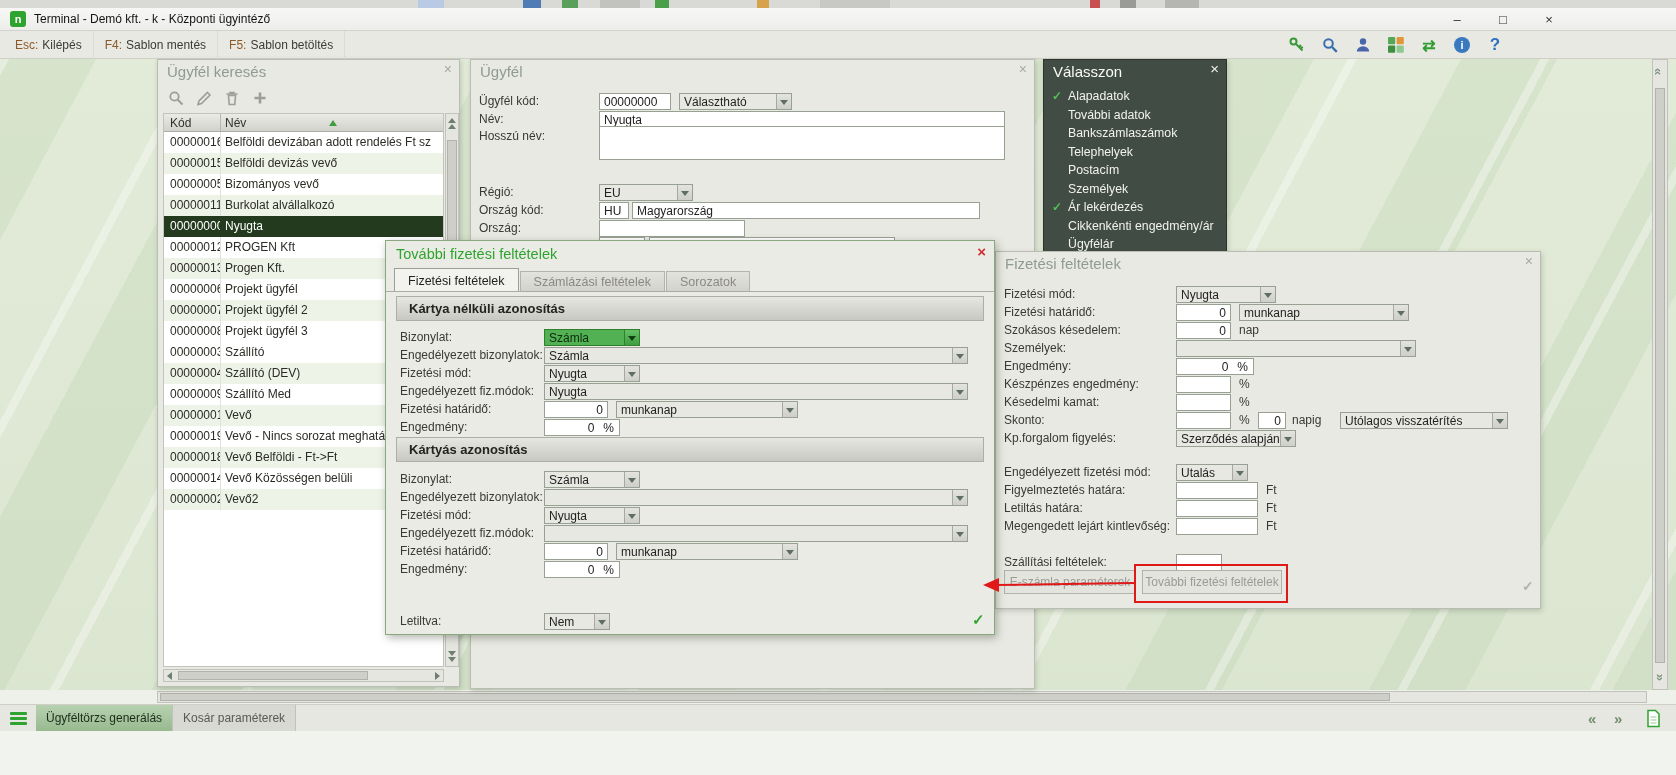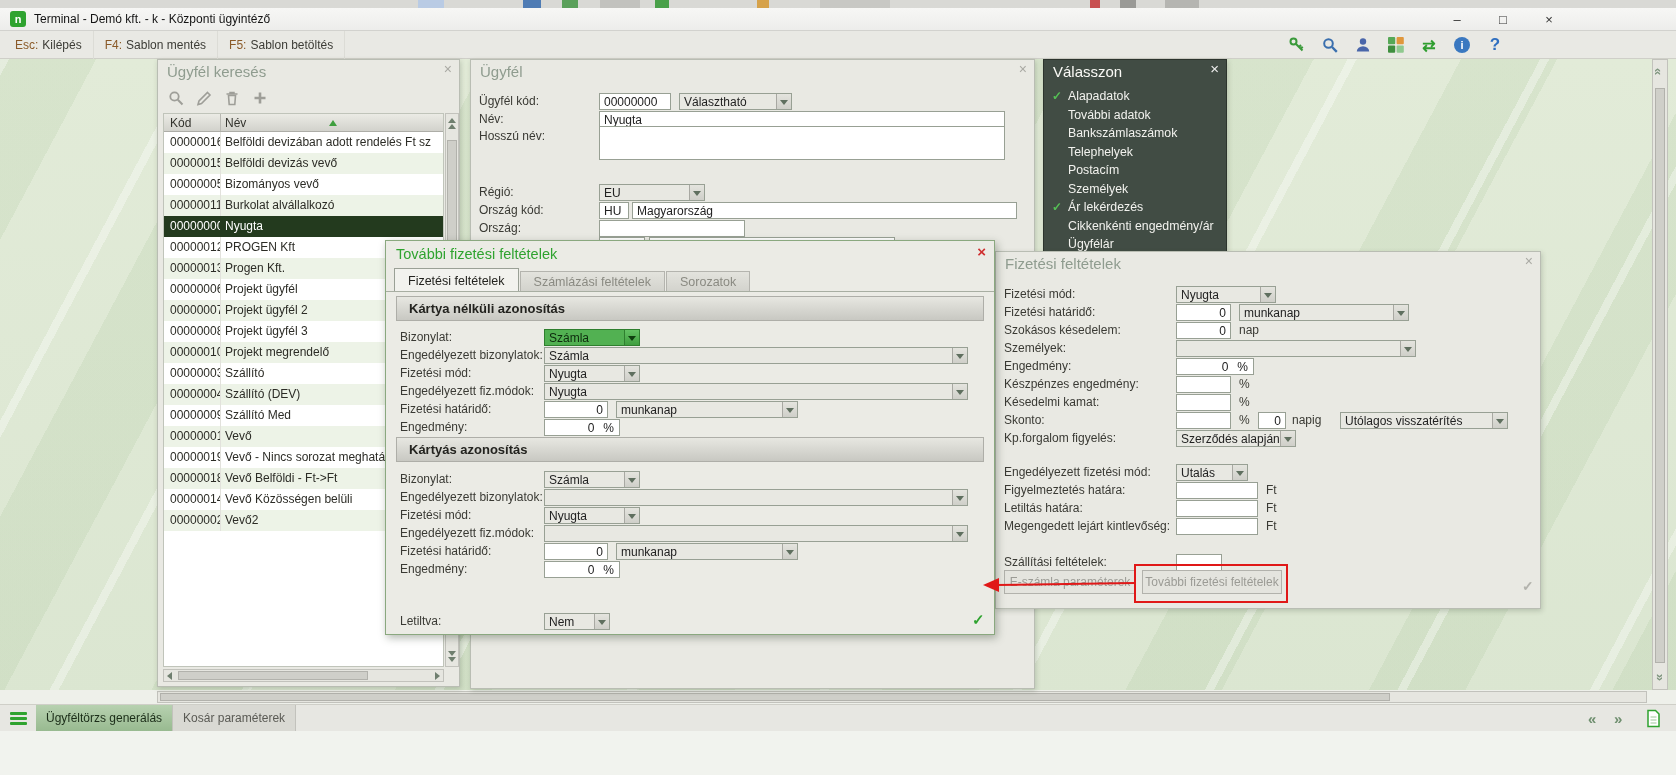--- a/index.html
+++ b/index.html
@@ -251,31 +251,31 @@
         </div>
     </div>
     <div class="row" style="top:68px;height:36px">
       <span class="lbl">Hosszú név:</span>
       <div class="inp area" style="left:128px;top:-2px;width:406px">
           <span></span>
         </div>
     </div>
     <div class="row" style="top:124px">
       <span class="lbl">Régió:</span>
-      <div class="combo" style="left:128px;width:106px">
+      <div class="combo" style="left:128px;width:94px">
           <span class="cv">EU</span>
           <span class="ca"></span>
         </div>
     </div>
     <div class="row" style="top:142px">
       <span class="lbl">Ország kód:</span>
       <div class="inp" style="left:128px;width:30px">
           <span>HU</span>
         </div>
-      <div class="inp" style="left:161px;width:385px">
+      <div class="inp" style="left:161px;width:348px">
           <span>Magyarország</span>
         </div>
     </div>
     <div class="row" style="top:160px">
       <span class="lbl">Ország:</span>
       <div class="inp" style="left:128px;width:146px">
           <span></span>
         </div>
     </div>
     <div class="row" style="top:177px">
@@ -370,24 +370,20 @@
           <div class="trow alt">
             <div class="tc tcc">00000007</div>
             <div class="tc tcn">Projekt ügyfél 2</div>
           </div>
 
           <div class="trow">
             <div class="tc tcc">00000008</div>
             <div class="tc tcn">Projekt ügyfél 3</div>
           </div>
 
-          <div class="trow alt">
-            <div class="tc tcc">00000010</div>
-            <div class="tc tcn">Projekt megrendelő</div>
-          </div>
 
           <div class="trow">
             <div class="tc tcc">00000003</div>
             <div class="tc tcn">Szállító</div>
           </div>
 
           <div class="trow alt">
             <div class="tc tcc">00000004</div>
             <div class="tc tcn">Szállító (DEV)</div>
           </div>

